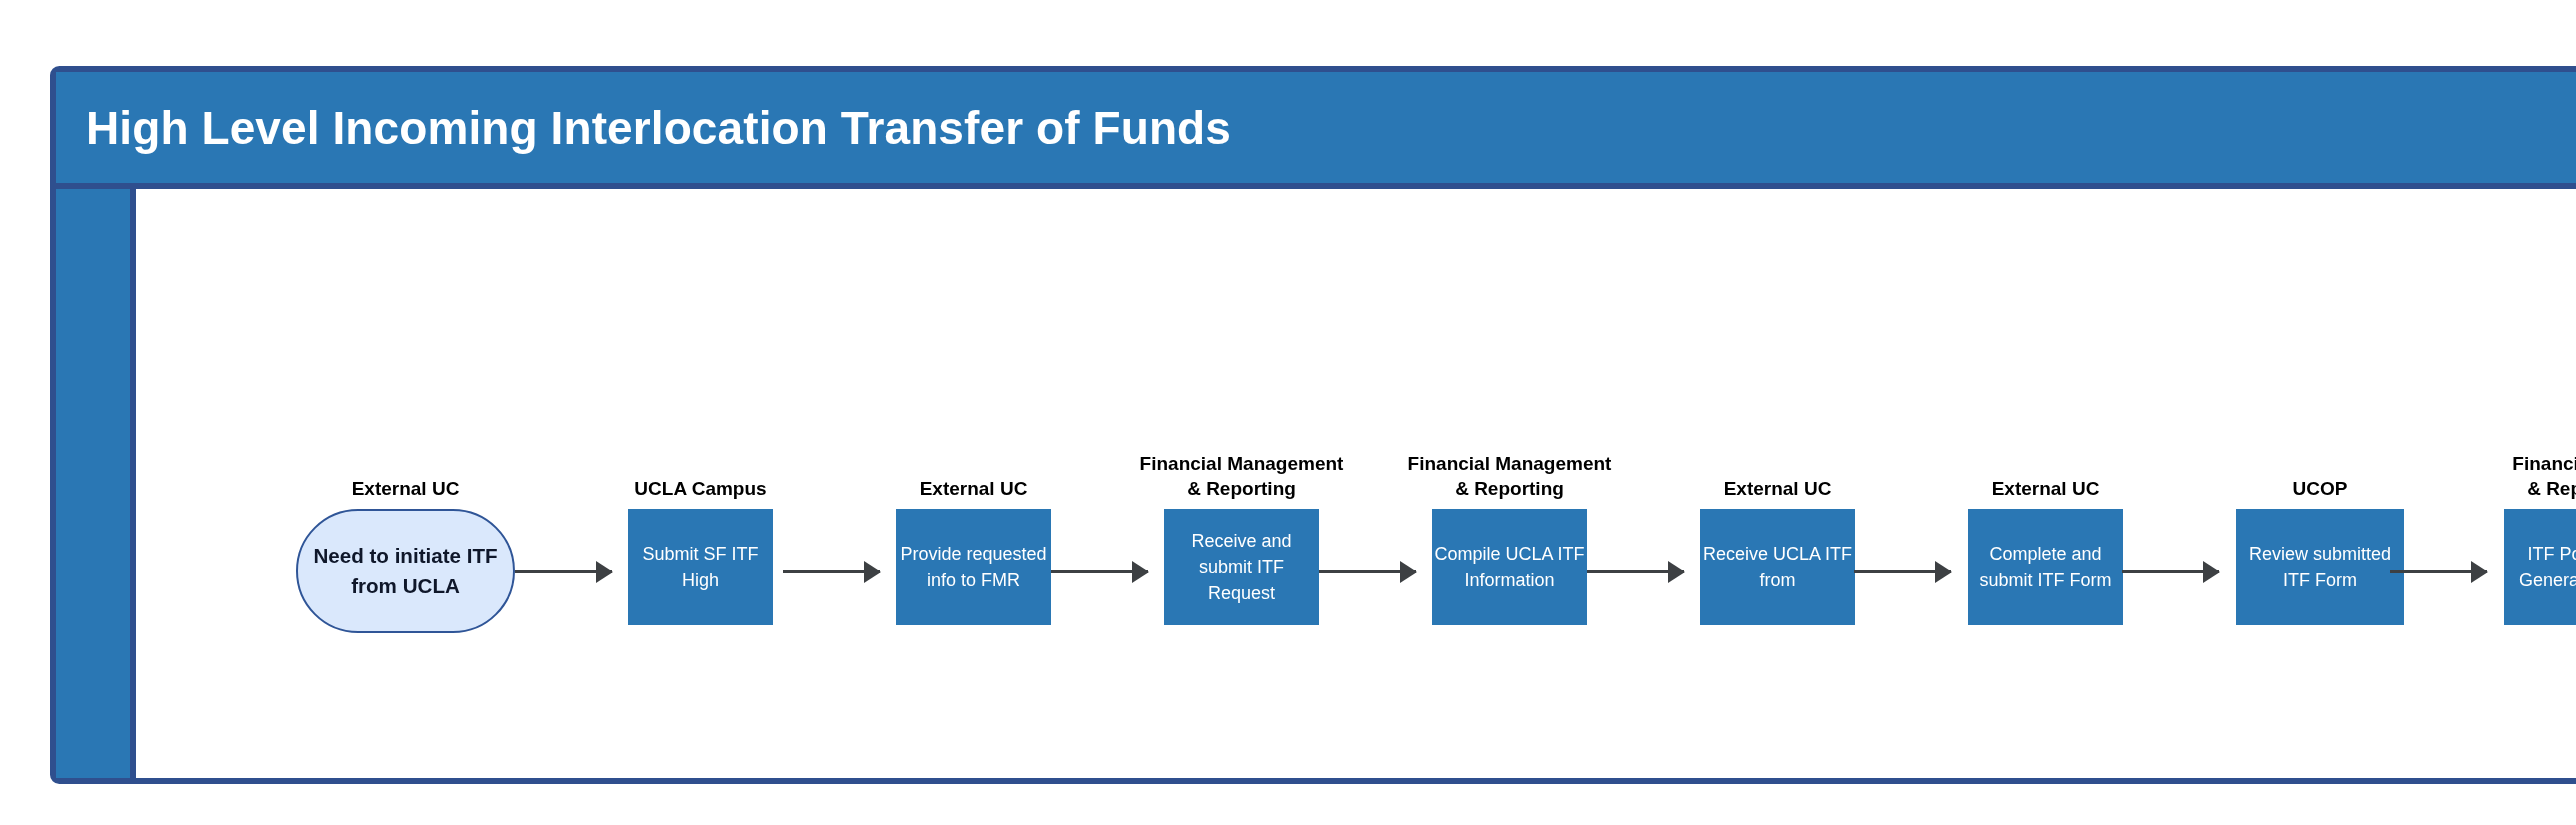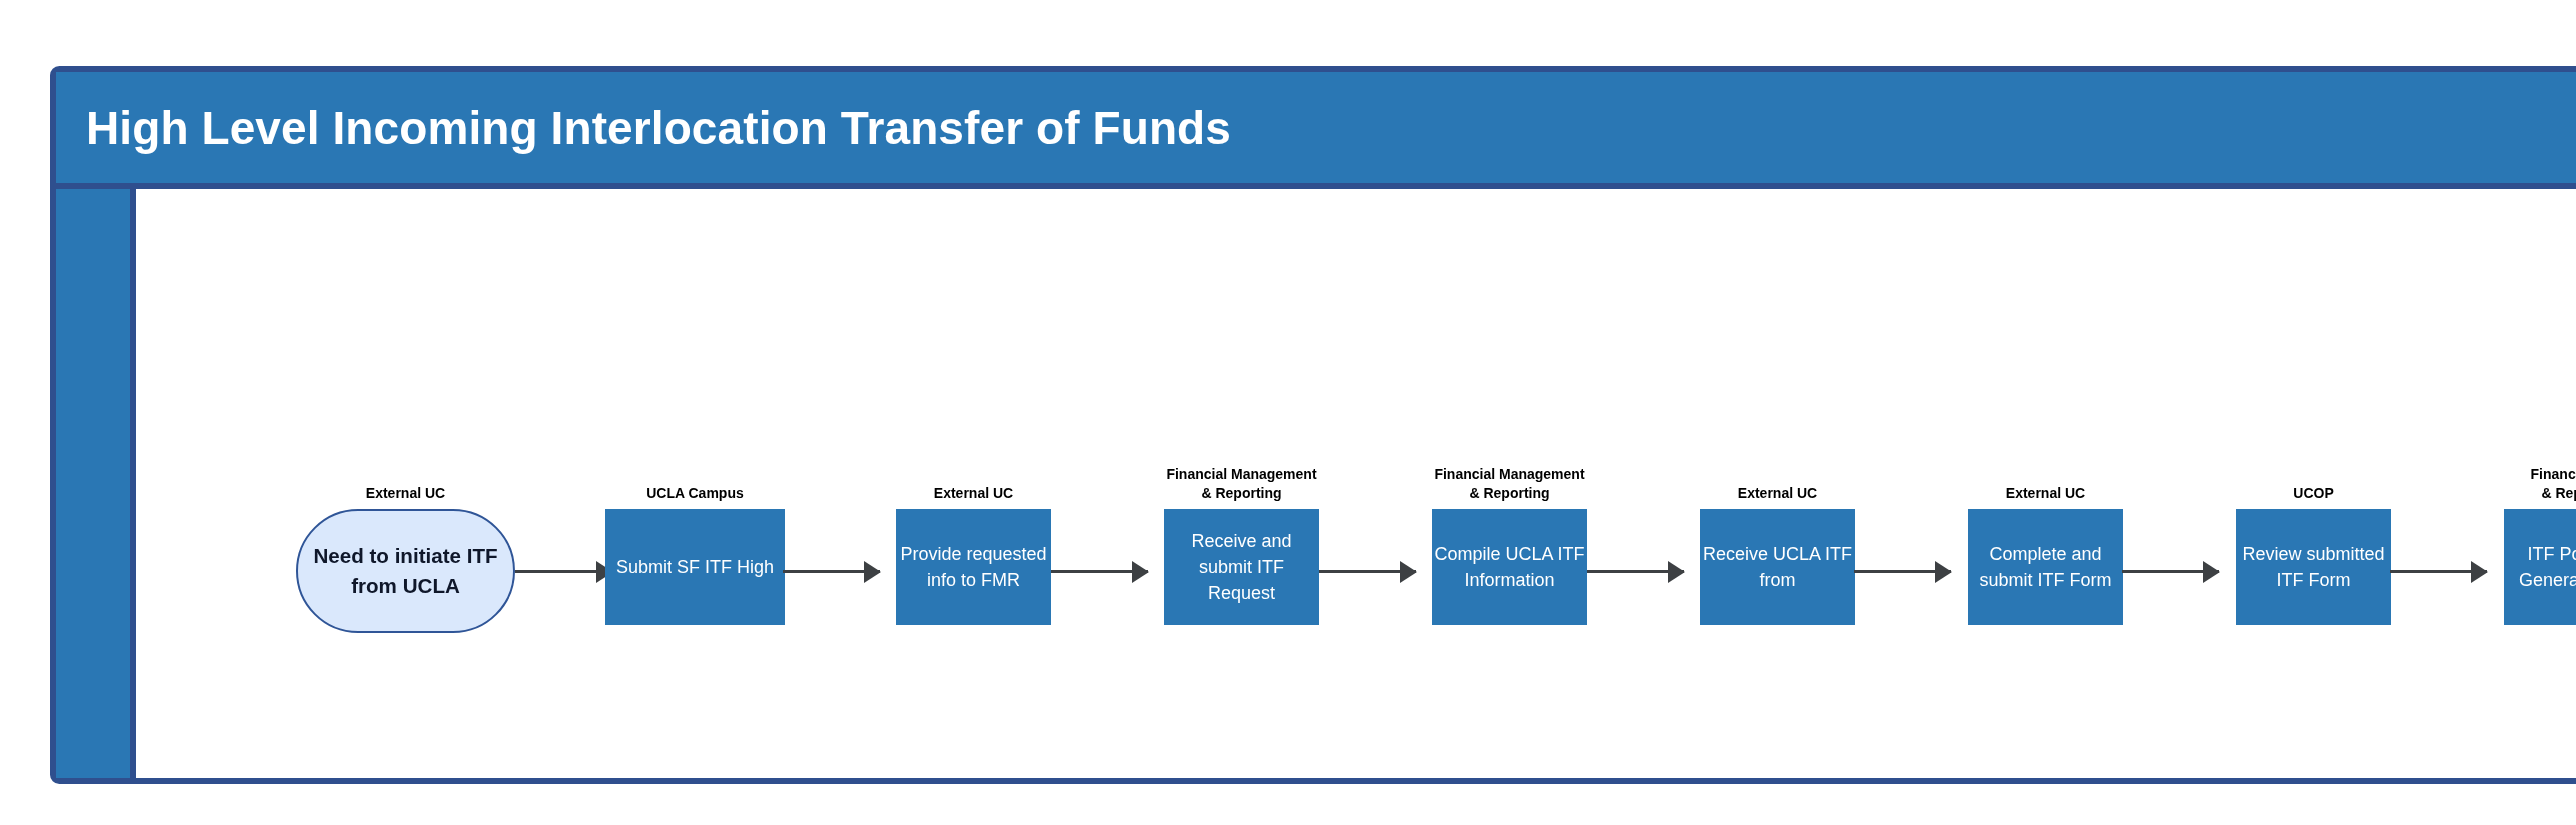--- a/index.html
+++ b/index.html
@@ -80,21 +80,21 @@
     box-sizing: border-box;
   }
 
   .node-header {
     position: absolute;
     left: 50%;
     transform: translateX(-50%);
     bottom: 100%;
     margin-bottom: 7.2px;
     color: #000000;
-    font-size: 14px;
+    font-size: 19px;
     font-weight: bold;
     line-height: 1.30;
     text-align: center;
     white-space: nowrap;
     font-family: "Liberation Sans", sans-serif;
   }
 
   .node-body {
     width: 100%;
     height: 100%;
@@ -167,21 +167,21 @@
     <div class="node terminator wide-text" style="left:153px; top:320px; width:219px; height:124px;">
       <div class="node-header">External UC</div>
       <div class="node-body">
         <span class="node-label">Need to initiate ITF from UCLA</span>
       </div>
     </div>
     <div class="connector" style="left:372px; top:381px; width:97px;">
         <span class="arrowhead"></span>
       </div>
 
-    <div class="node process" style="left:462px; top:320px; width:180px; height:116px;">
+    <div class="node process" style="left:485px; top:320px; width:145px; height:116px;">
       <div class="node-header">UCLA Campus</div>
       <div class="node-body">
         <span class="node-label">Submit SF ITF High</span>
       </div>
     </div>
     <div class="connector" style="left:640px; top:381px; width:97px;">
         <span class="arrowhead"></span>
       </div>
 
     <div class="node process" style="left:753px; top:320px; width:155px; height:116px;">
@@ -227,21 +227,21 @@
     <div class="node process" style="left:1825px; top:320px; width:155px; height:116px;">
       <div class="node-header">External UC</div>
       <div class="node-body">
         <span class="node-label">Complete and submit ITF Form</span>
       </div>
     </div>
     <div class="connector" style="left:1979px; top:381px; width:97px;">
         <span class="arrowhead"></span>
       </div>
 
-    <div class="node process" style="left:2093px; top:320px; width:155px; height:116px;">
+    <div class="node process" style="left:2093px; top:320px; width:168px; height:116px;">
       <div class="node-header">UCOP</div>
       <div class="node-body">
         <span class="node-label">Review submitted ITF Form</span>
       </div>
     </div>
     <div class="connector" style="left:2247px; top:381px; width:97px;">
         <span class="arrowhead"></span>
       </div>
 
     <div class="node process" style="left:2361px; top:320px; width:155px; height:116px;">

